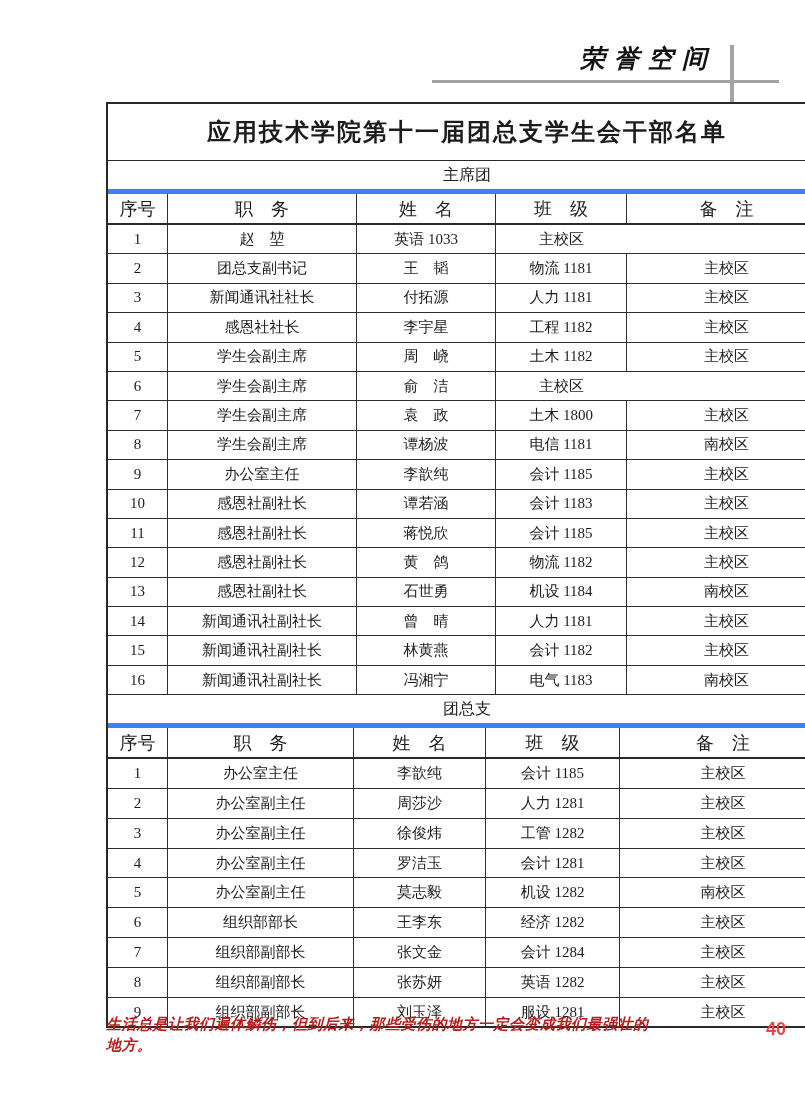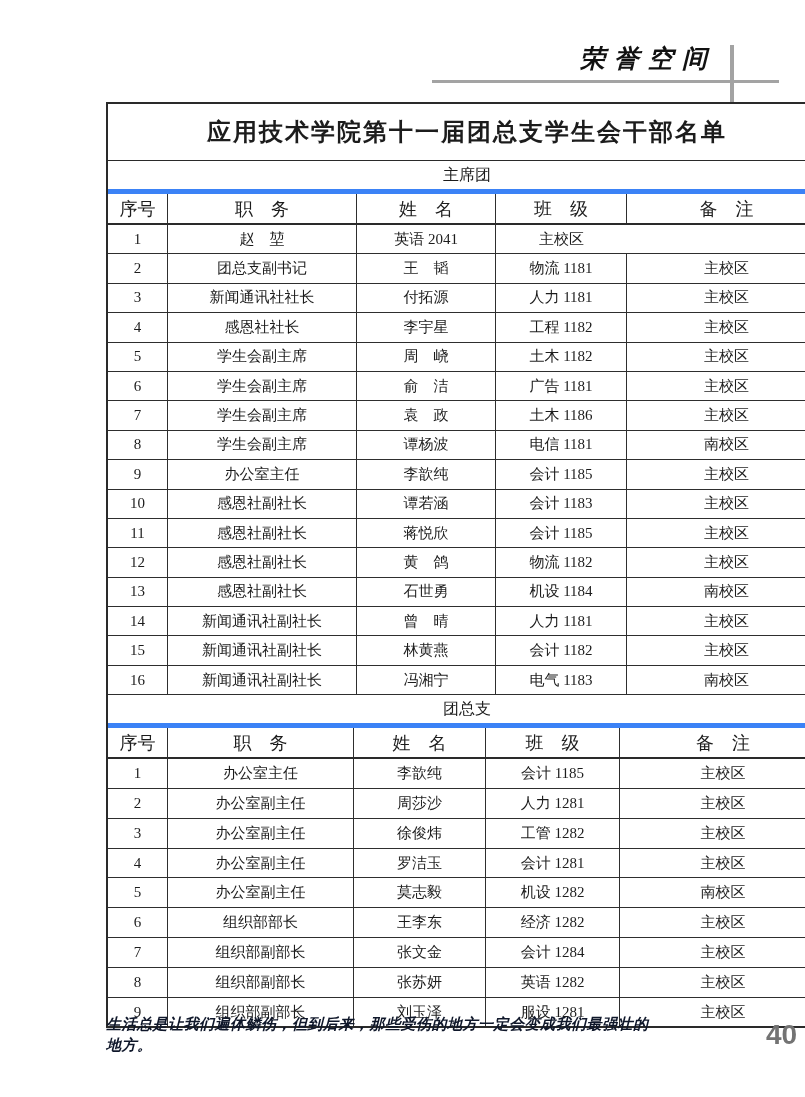--- a/index.html
+++ b/index.html
@@ -52,26 +52,26 @@
   .tcell:last-child { border-right:none; }
 
   .continuation-tick {
     position:absolute; left:78px; top:990px; width:2px; height:9px; background:#2a2a2a;
   }
 
   
   .footer-quote {
     position:absolute; left:78px; top:1014px; width:600px;
     font-size:15px; line-height:21px; font-weight:700; letter-spacing:0.5px;
-    font-style:italic; color:#0f172a;
+    font-style:italic; color:#b91c1c;
   }
   .page-number {
     position:absolute; left:738px; top:1019px;
-    font-family:"Liberation Sans", sans-serif; font-size:28px; font-weight:700;
-    color:#737373;
+    font-family:"Liberation Sans", sans-serif; font-size:18px; font-weight:700;
+    color:#ef4444;
   }
 </style>
 </head>
 <body>
 
 <div class="sheet">
 
   <div class="calligraphy">荣誉空间</div>
   <div class="rule-h"></div>
   <div class="rule-v"></div>
@@ -86,21 +86,21 @@
         <div class="tcell">序号</div>
         <div class="tcell">职　务</div>
         <div class="tcell">姓　名</div>
         <div class="tcell">班　级</div>
         <div class="tcell">备　注</div>
       </div>
       <div>
           <div class="trow">
             <div class="tcell">1</div>
             <div class="tcell">赵　堃</div>
-            <div class="tcell">英语 2041</div>
+            <div class="tcell">英语 1033</div>
             <div class="tcell">主校区</div>
           </div>
           <div class="trow">
             <div class="tcell">2</div>
             <div class="tcell">团总支副书记</div>
             <div class="tcell">王　韬</div>
             <div class="tcell">物流 1181</div>
             <div class="tcell">主校区</div>
           </div>
           <div class="trow">
@@ -121,28 +121,27 @@
             <div class="tcell">5</div>
             <div class="tcell">学生会副主席</div>
             <div class="tcell">周　峣</div>
             <div class="tcell">土木 1182</div>
             <div class="tcell">主校区</div>
           </div>
           <div class="trow">
             <div class="tcell">6</div>
             <div class="tcell">学生会副主席</div>
             <div class="tcell">俞　洁</div>
-            <div class="tcell">广告 1181</div>
             <div class="tcell">主校区</div>
           </div>
           <div class="trow">
             <div class="tcell">7</div>
             <div class="tcell">学生会副主席</div>
             <div class="tcell">袁　政</div>
-            <div class="tcell">土木 1186</div>
+            <div class="tcell">土木 1800</div>
             <div class="tcell">主校区</div>
           </div>
           <div class="trow">
             <div class="tcell">8</div>
             <div class="tcell">学生会副主席</div>
             <div class="tcell">谭杨波</div>
             <div class="tcell">电信 1181</div>
             <div class="tcell">南校区</div>
           </div>
           <div class="trow">

